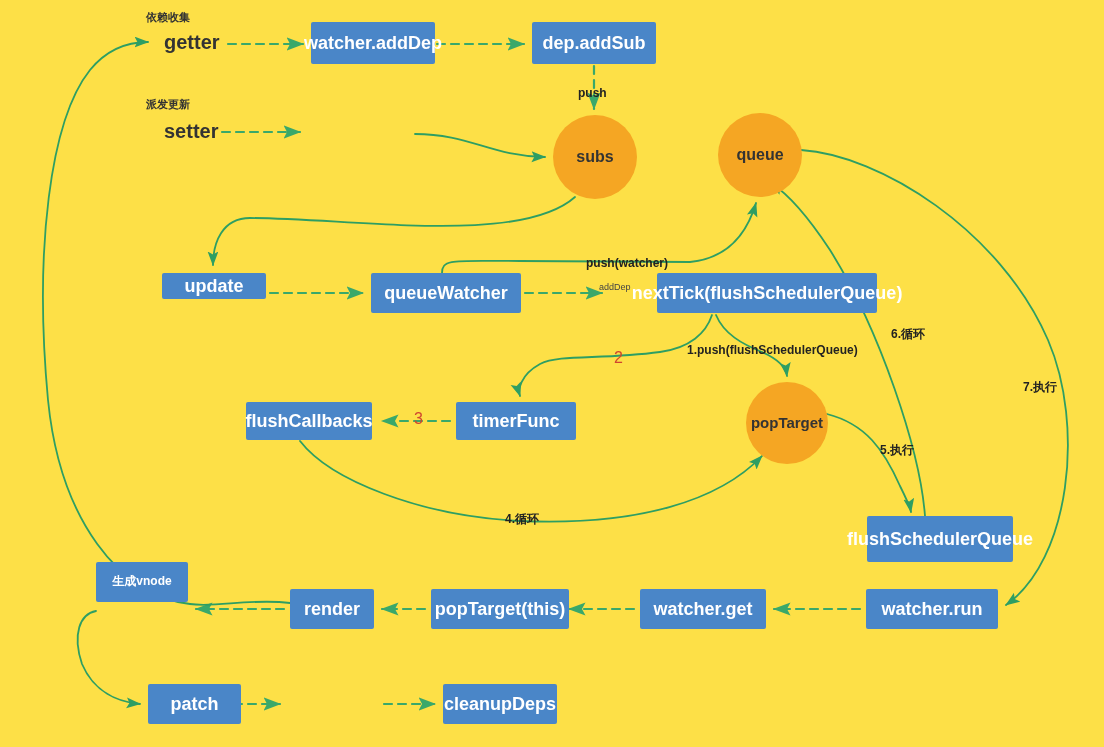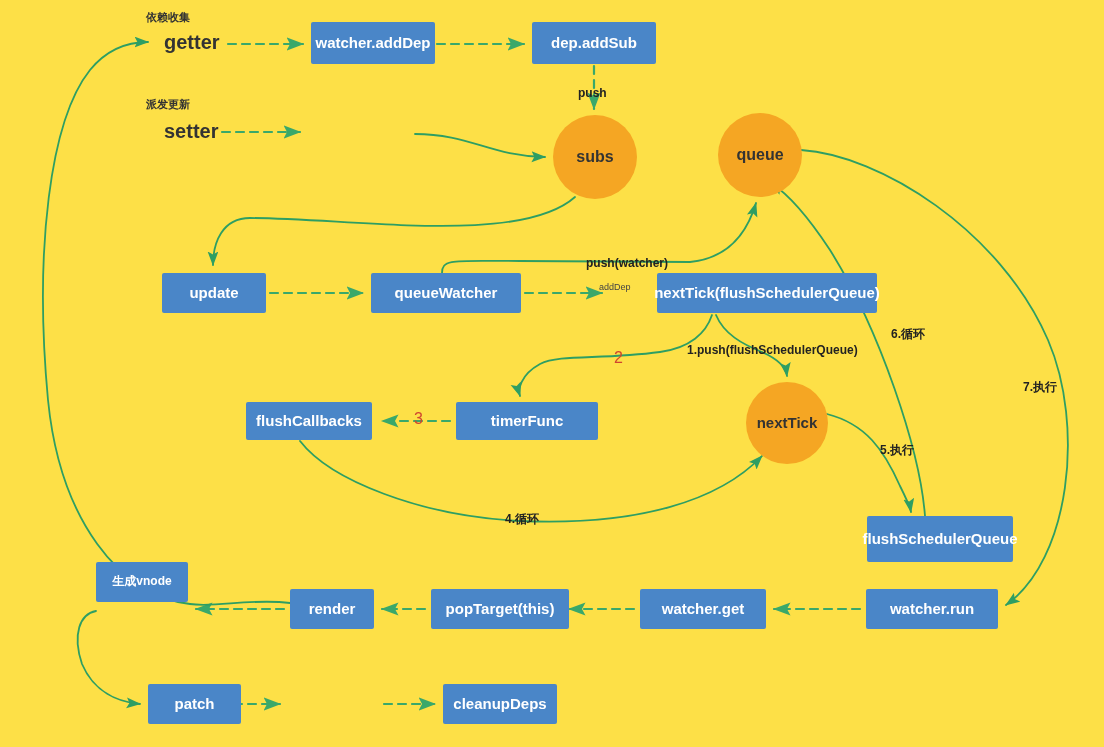--- a/index.html
+++ b/index.html
@@ -29,21 +29,21 @@
   }
   .node {
     position: absolute;
     box-sizing: border-box;
     display: flex;
     align-items: center;
     justify-content: center;
     text-align: center;
     color: #ffffff;
     font-weight: bold;
-    font-size: 15px;
+    font-size: 18px;
     line-height: 1.15;
     background: #4a86c8;
     border-radius: 2px;
     padding: 2px 4px;
   }
   .node.circle {
     background: #f5a623;
     color: #333333;
     border-radius: 50%;
     font-size: 16px;
@@ -152,26 +152,26 @@
   <div class="section-label" style="left:146px; top:10px;">依赖收集</div>
   <div class="section-label" style="left:146px; top:97px;">派发更新</div>
 
   <div class="plain-label" style="left:164px; top:31px;">getter</div>
   <div class="plain-label" style="left:164px; top:120px;">setter</div>
 
   <div class="node" style="left:311px; top:22px; width:124px; height:42px;">watcher.addDep</div>
   <div class="node" style="left:532px; top:22px; width:124px; height:42px;">dep.addSub</div>
   <div class="node circle" style="left:553px; top:115px; width:84px; height:84px;">subs</div>
   <div class="node circle" style="left:718px; top:113px; width:84px; height:84px;">queue</div>
-  <div class="node" style="left:162px; top:273px; width:104px; height:40px;">update</div>
+  <div class="node" style="left:162px; top:273px; width:104px; height:26px;">update</div>
   <div class="node" style="left:371px; top:273px; width:150px; height:40px;">queueWatcher</div>
   <div class="node" style="left:610px; top:273px; width:220px; height:40px;margin-left:47px;">nextTick(flushSchedulerQueue)</div>
   <div class="node" style="left:246px; top:402px; width:126px; height:38px;">flushCallbacks</div>
-  <div class="node" style="left:456px; top:402px; width:142px; height:38px;">timerFunc</div>
-  <div class="node circle" style="left:746px; top:382px; width:82px; height:82px; font-size:15px;">nextTick</div>
+  <div class="node" style="left:456px; top:402px; width:120px; height:38px;">timerFunc</div>
+  <div class="node circle" style="left:746px; top:382px; width:82px; height:82px; font-size:15px;">popTarget</div>
   <div class="node" style="left:867px; top:516px; width:146px; height:46px;">flushSchedulerQueue</div>
   <div class="node" style="left:96px; top:562px; width:92px; height:40px; font-size:12px;">生成vnode</div>
   <div class="node" style="left:290px; top:589px; width:84px; height:40px;">render</div>
   <div class="node" style="left:431px; top:589px; width:138px; height:40px;">popTarget(this)</div>
   <div class="node" style="left:640px; top:589px; width:126px; height:40px;">watcher.get</div>
   <div class="node" style="left:866px; top:589px; width:132px; height:40px;">watcher.run</div>
   <div class="node" style="left:148px; top:684px; width:93px; height:40px;">patch</div>
   <div class="node" style="left:443px; top:684px; width:114px; height:40px;">cleanupDeps</div>
 
   <div class="edge-label" style="left:578px; top:86px;">push</div>

